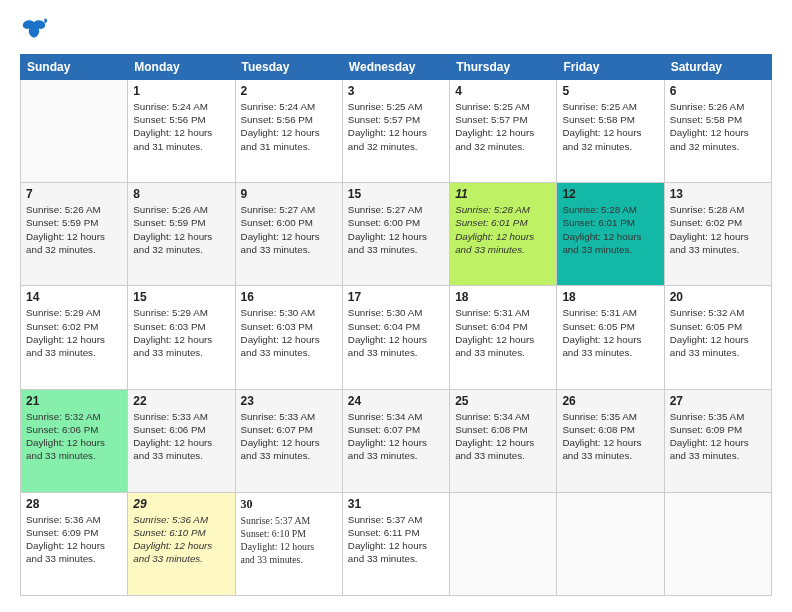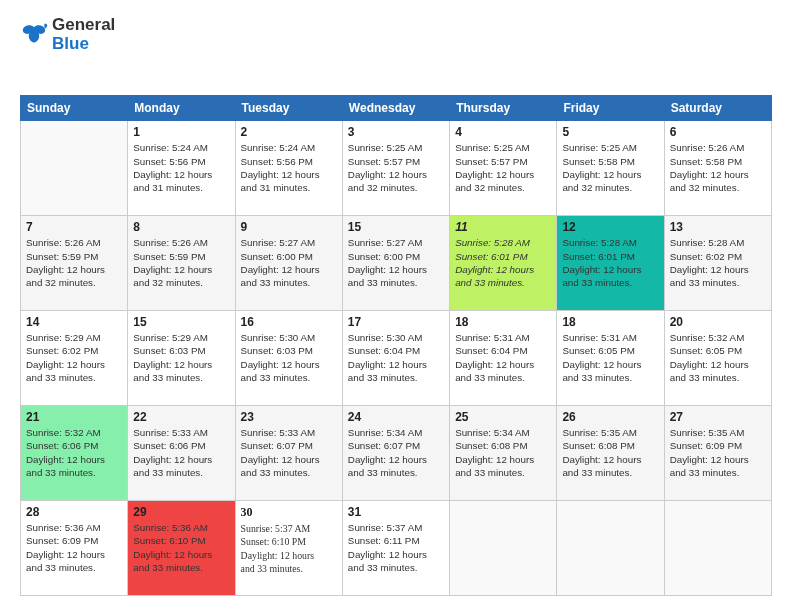--- a/index.html
+++ b/index.html
@@ -44,21 +44,20 @@
       font-size: 14px;
       color: #555;
     }
     .calendar {
       flex: 1;
       border: 1px solid #ccc;
       border-collapse: collapse;
       width: 100%;
       table-layout: fixed;
       font-size: 10.5px;
-      margin-top: 32px;
     }
     .calendar th {
       background: #2a6db5;
       color: #fff;
       text-align: left;
       padding: 5px 6px;
       font-size: 12px;
       border: 1px solid #2a6db5;
     }
     .calendar td {
@@ -95,24 +94,20 @@
 </head>
 <body>
 
 <div class="page">
   <div class="header">
     <div class="logo">
       <svg class="logo-bird" viewBox="0 0 36 36">
         <path d="M18 8 C22 4, 30 5, 32 10 C34 15, 28 18, 24 16 C26 20, 24 26, 18 28 C12 26, 10 20, 12 16 C8 18, 2 15, 4 10 C6 5, 14 4, 18 8Z" fill="#1a73c9"></path>
         <path d="M32 10 C35 8, 36 6, 34 4 C32 2, 30 4, 32 10Z" fill="#1a73c9"></path>
       </svg>
-      <div style="display:flex;flex-direction:column;line-height:1.1;">
-        <span style="font-size:17px;font-weight:bold;color:#333;">General</span>
-        <span style="font-size:17px;font-weight:bold;color:#1a73c9;">Blue</span>
-      </div>
     </div>
     <div class="title-block">
       <div class="month-title"></div>
       <div class="location"></div>
     </div>
   </div>
 
   <table class="calendar">
     <thead>
       <tr>
@@ -325,21 +320,21 @@
           </td>
         </tr>
         <tr style="background: rgb(255, 255, 255);">
           <td style="background: rgb(255, 255, 255);">
             <div class="day-num">28</div>
             <div class="day-info" style="white-space: pre-line;">Sunrise: 5:36 AM
 Sunset: 6:09 PM
 Daylight: 12 hours
 and 33 minutes.</div>
           </td>
-          <td style="background: #ef4444;">
+          <td style="background: #fef9c3; font-style: italic;">
             <div class="day-num">29</div>
             <div class="day-info" style="white-space: pre-line;">Sunrise: 5:36 AM
 Sunset: 6:10 PM
 Daylight: 12 hours
 and 33 minutes.</div>
           </td>
           <td style="background: rgb(255, 255, 255); font-family: Liberation Serif, serif;">
             <div class="day-num">30</div>
             <div class="day-info" style="white-space: pre-line;">Sunrise: 5:37 AM
 Sunset: 6:10 PM

